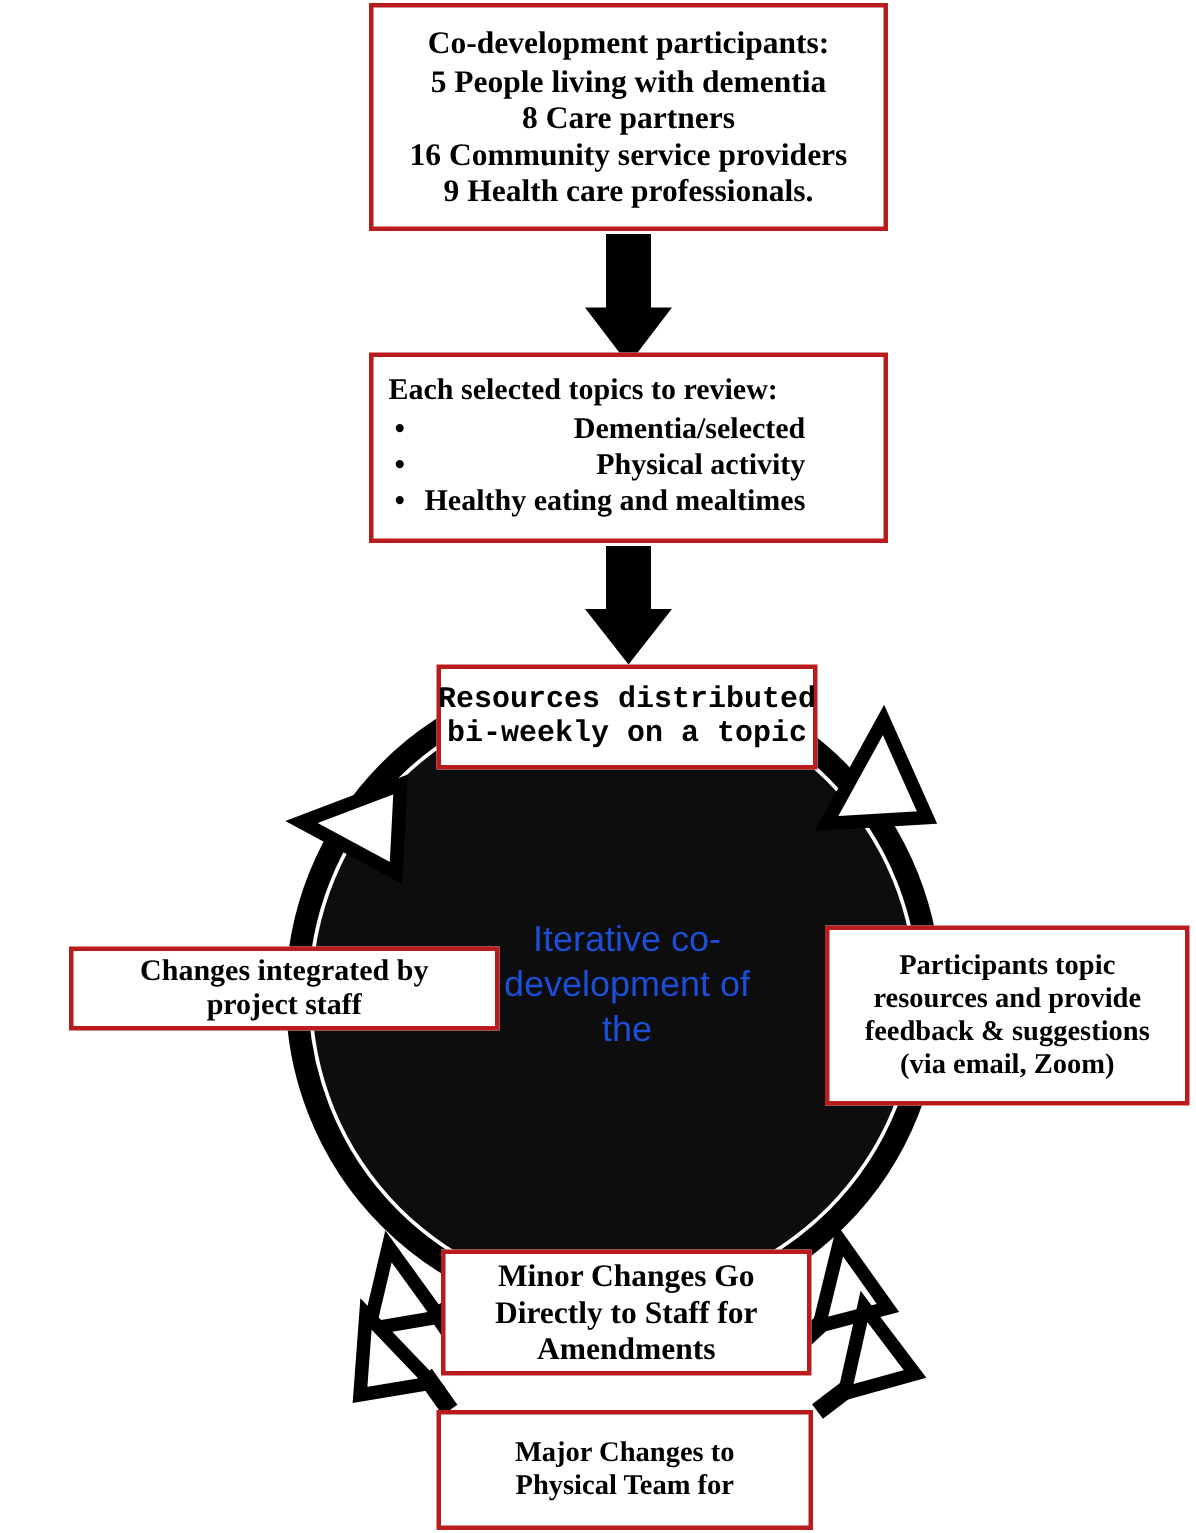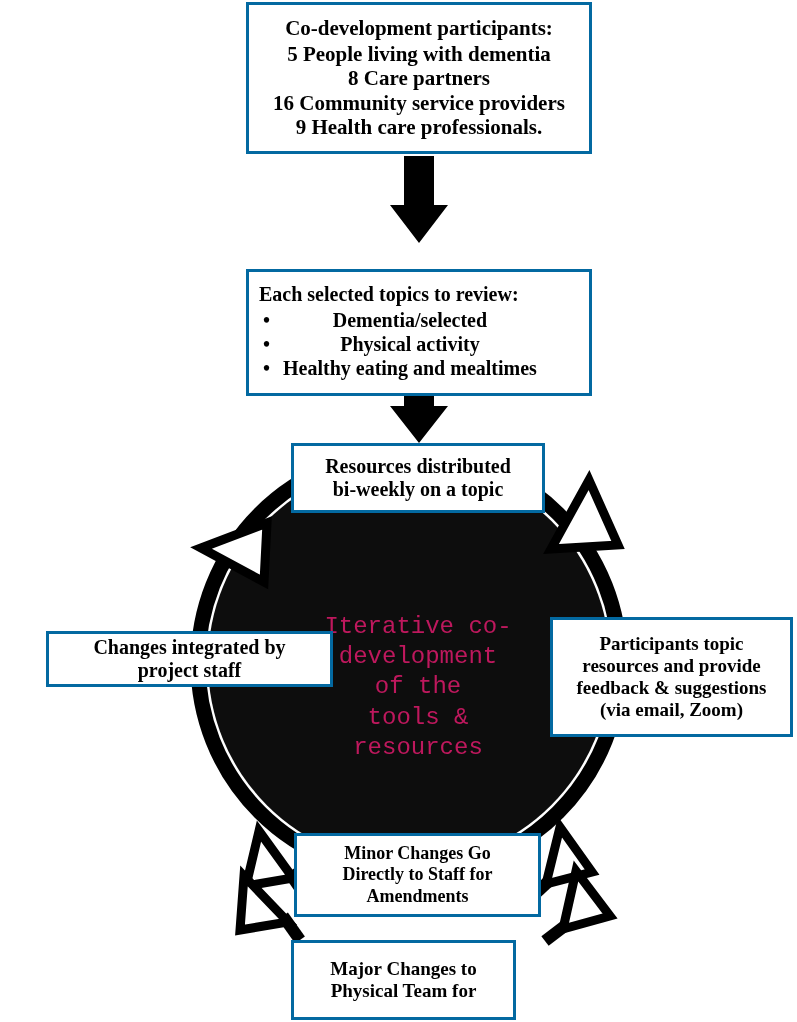--- a/index.html
+++ b/index.html
@@ -26,21 +26,21 @@
     left: 0;
     width: 797px;
     height: 1022px;
     display: block;
   }
   
   .box {
     position: absolute;
     box-sizing: border-box;
     background: #ffffff;
-    border: 3px solid #0369a1;
+    border: 3px solid #b91c1c;
     text-align: center;
     font-family: "Liberation Serif", "DejaVu Serif", serif;
     font-weight: bold;
     color: #000000;
     display: flex;
     flex-direction: column;
     justify-content: center;
     align-items: center;
     line-height: 1.17;
   }
@@ -62,22 +62,21 @@
   #box-participants .hdr { margin-bottom: 1px; }
   
   #box-topics {
     left: 246px;
     top: 235px;
     width: 346px;
     height: 127px;
     font-size: 20px;
     align-items: flex-start;
     padding-left: 10px;
-    text-align: center;
-    margin-top: 34px;
+    text-align: right;
   }
   #box-topics .hdr {
     align-self: flex-start;
     margin-bottom: 2px;
   }
   #box-topics ul {
     margin: 0;
     padding: 0 0 0 24px;
     list-style: none;
   }
@@ -92,20 +91,21 @@
     left: -20px;
     top: 0;
   }
   
   #box-resources {
     left: 291px;
     top: 443px;
     width: 254px;
     height: 70px;
     font-size: 20px;
+    font-family: Liberation Mono, monospace;
   }
   
   #box-left {
     left: 2px;
     top: 631px;
     width: 287px;
     height: 56px;
     font-size: 20px;
     margin-left: 44px;
   }
@@ -116,43 +116,43 @@
     width: 243px;
     height: 120px;
     font-size: 19px;
   }
   
   #box-minor {
     left: 294px;
     top: 833px;
     width: 247px;
     height: 84px;
-    font-size: 18px;
+    font-size: 21px;
     text-align: right;
   }
   
   #box-major {
     left: 291px;
     top: 940px;
-    width: 225px;
+    width: 251px;
     height: 80px;
     font-size: 19px;
   }
   
   #circle-label {
     position: absolute;
     left: 318px;
     top: 612px;
     width: 200px;
     text-align: center;
-    color: #be185d;
+    color: #1d4ed8;
     font-size: 24px;
     font-weight: normal;
     line-height: 1.26;
-    font-family: Liberation Mono, monospace;
+    font-family: Liberation Sans, sans-serif;
     pointer-events: none;
   }
   #circle-label .line { display: block; }
 </style>
 </head>
 <body>
 
 <div id="diagram-root">
 
   <svg id="flow-svg" viewBox="0 0 797 1022">
@@ -179,21 +179,20 @@
     <path d="M 566 925 L 545 941" fill="none" stroke="#000000" stroke-width="12" stroke-linecap="butt"></path>
 
     <polygon points="404,156 434,156 434,205 448,205 419,243 390,205 404,205" fill="#000000"></polygon>
 
     <polygon points="404,364 434,364 434,406 448,406 419,443 390,406 404,406" fill="#000000"></polygon>
   </svg>
 
   <div id="circle-label">
     <span class="line">Iterative co-</span>
     <span class="line">development of the</span>
-    <span class="line">tools &amp; resources</span>
   </div>
 
   <div class="box" id="box-participants">
     <span class="line hdr">Co-development participants:</span>
     <span class="line">5 People living with dementia</span>
     <span class="line">8 Care partners</span>
     <span class="line">16 Community service providers</span>
     <span class="line">9 Health care professionals.</span>
   </div>
 

